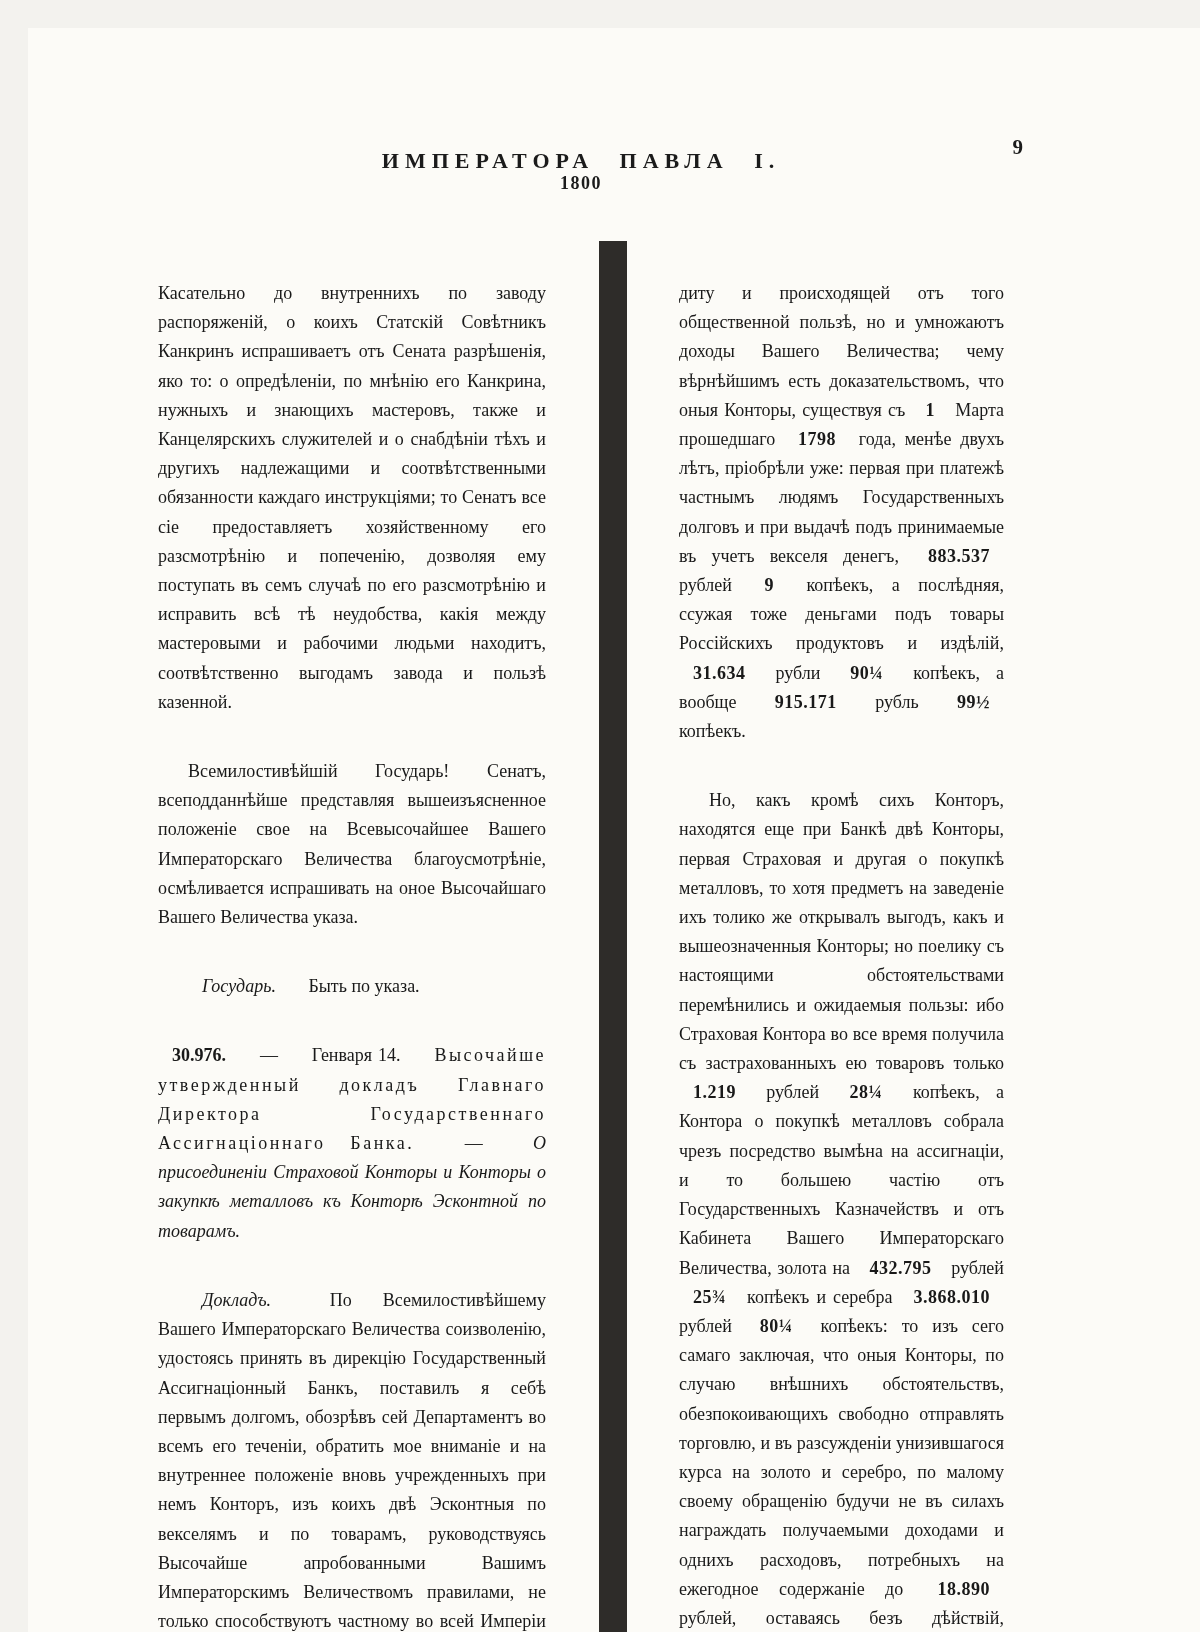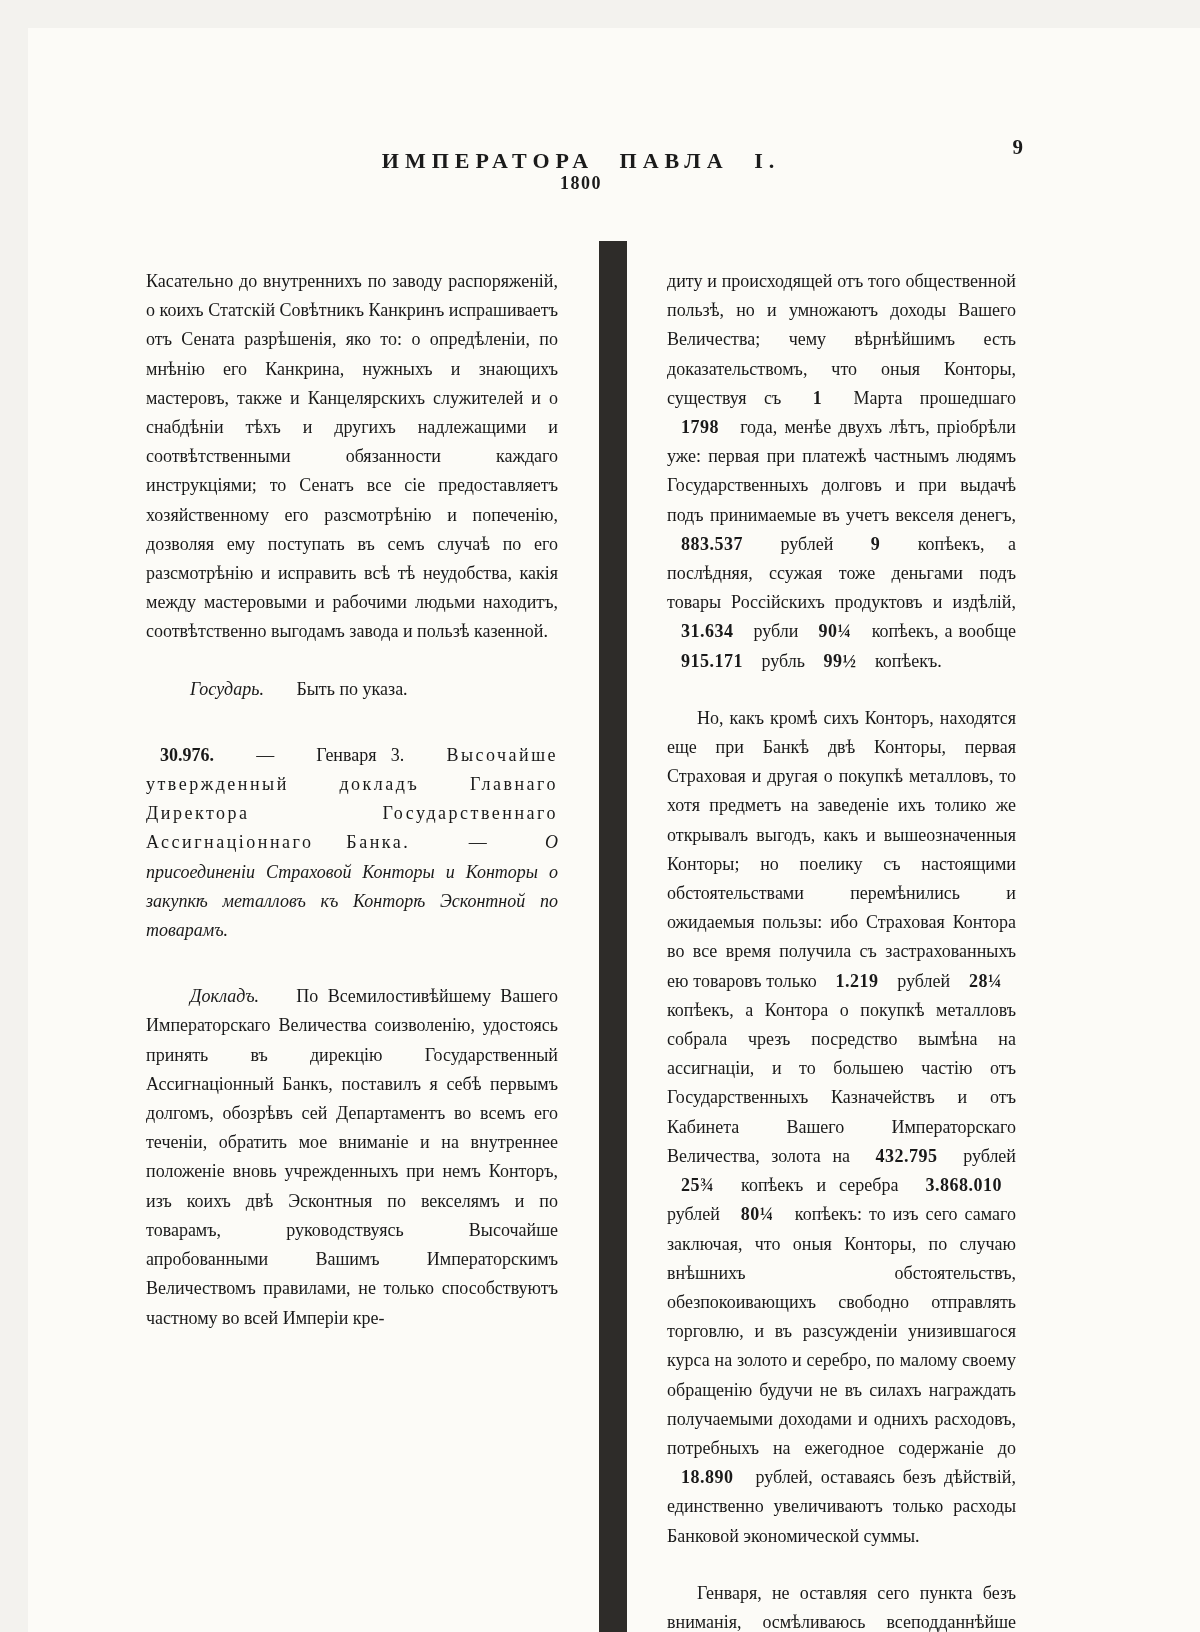--- a/index.html
+++ b/index.html
@@ -57,21 +57,21 @@
     text-align: justify;
     color: #191919;
   }
   .col.left { width: 468px; }
   .divider {
     width: 2px;
     background: #2e2c29;
     margin: 2px 12px 8px 13px;
   }
   .col.right { flex: 1; }
-  p { margin: 0; }
+  p { margin: 12px; }
   p.indent { text-indent: 30px; }
   p.sp-before { margin-top: 9px; }
   .i { font-style: italic; }
   .b { font-weight: bold; }
   .spaced { letter-spacing: 2.5px; }
   .bold-digits b { font-weight: bold; letter-spacing: 0.5px; }
   .footnote-mark {
     text-align: right;
     padding-right: 128px;
     font-size: 20px;
@@ -88,22 +88,23 @@
     <div class="header">
       <div class="running-title">ИМПЕРАТОРА ПАВЛА I.</div>
       <div class="page-number">9</div>
     </div>
     <div class="year">1800</div>
 
     <div class="columns">
 
       <div class="col left">
         <p>Касательно до внутреннихъ по заводу распоряженій, о коихъ Статскій Совѣтникъ Канкринъ испрашиваетъ отъ Сената разрѣшенія, яко то: о опредѣленіи, по мнѣнію его Канкрина, нужныхъ и знающихъ мастеровъ, также и Канцелярскихъ служителей и о снабдѣніи тѣхъ и другихъ надлежащими и соотвѣтственными обязанности каждаго инструкціями; то Сенатъ все сіе предоставляетъ хозяйственному его разсмотрѣнію и попеченію, дозволяя ему поступать въ семъ случаѣ по его разсмотрѣнію и исправить всѣ тѣ неудобства, какія между мастеровыми и рабочими людьми находитъ, соотвѣтственно выгодамъ завода и пользѣ казенной.</p>
+        <p class="indent">Всемилостивѣйшій Государь! Сенатъ, всеподданнѣйше представляя вышеизъясненное положеніе свое на Всевысочайшее Вашего Императорскаго Величества благоусмотрѣніе, осмѣливается испрашивать на оное Высочайшаго Вашего Величества указа.</p>
         <p class="indent"><span class="i">Государь.</span> <span>Быть по указа.</span></p>
-        <p class="sp-before"><span class="b">30.976.</span> <span>—</span> <span>Генваря 3.</span> <span class="spaced">Высочайше утвержденный докладъ Главнаго Директора Государственнаго Ассигнаціоннаго Банка.</span> <span>—</span> <span class="i">О присоединеніи Страховой Конторы и Конторы о закупкѣ металловъ къ Конторѣ Эсконтной по товарамъ.</span></p>
+        <p class="sp-before"><span class="b">30.976.</span> <span>—</span> <span>Генваря 14.</span> <span class="spaced">Высочайше утвержденный докладъ Главнаго Директора Государственнаго Ассигнаціоннаго Банка.</span> <span>—</span> <span class="i">О присоединеніи Страховой Конторы и Конторы о закупкѣ металловъ къ Конторѣ Эсконтной по товарамъ.</span></p>
         <p class="indent sp-before"><span class="i">Докладъ.</span> <span>По Всемилостивѣйшему Вашего Императорскаго Величества соизволенію, удостоясь принять въ дирекцію Государственный Ассигнаціонный Банкъ, поставилъ я себѣ первымъ долгомъ, обозрѣвъ сей Департаментъ во всемъ его теченіи, обратить мое вниманіе и на внутреннее положеніе вновь учрежденныхъ при немъ Конторъ, изъ коихъ двѣ Эсконтныя по векселямъ и по товарамъ, руководствуясь Высочайше апробованными Вашимъ Императорскимъ Величествомъ правилами, не только способствуютъ частному во всей Имперіи кре-</span></p>
       </div>
 
       <div class="divider"></div>
 
       <div class="col right">
         <p class="bold-digits">диту и происходящей отъ того общественной пользѣ, но и умножаютъ доходы Вашего Величества; чему вѣрнѣйшимъ есть доказательствомъ, что оныя Конторы, существуя съ <b>1</b> Марта прошедшаго <b>1798</b> года, менѣе двухъ лѣтъ, пріобрѣли уже: первая при платежѣ частнымъ людямъ Государственныхъ долговъ и при выдачѣ подъ принимаемые въ учетъ векселя денегъ, <b>883.537</b> рублей <b>9</b> копѣекъ, а послѣдняя, ссужая тоже деньгами подъ товары Россійскихъ продуктовъ и издѣлій, <b>31.634</b> рубли <b>90¼</b> копѣекъ, а вообще <b>915.171</b> рубль <b>99½</b> копѣекъ.</p>
         <p class="indent bold-digits">Но, какъ кромѣ сихъ Конторъ, находятся еще при Банкѣ двѣ Конторы, первая Страховая и другая о покупкѣ металловъ, то хотя предметъ на заведеніе ихъ толико же открывалъ выгодъ, какъ и вышеозначенныя Конторы; но поелику съ настоящими обстоятельствами перемѣнились и ожидаемыя пользы: ибо Страховая Контора во все время получила съ застрахованныхъ ею товаровъ только <b>1.219</b> рублей <b>28¼</b> копѣекъ, а Контора о покупкѣ металловъ собрала чрезъ посредство вымѣна на ассигнаціи, и то большею частію отъ Государственныхъ Казначействъ и отъ Кабинета Вашего Императорскаго Величества, золота на <b>432.795</b> рублей <b>25¾</b> копѣекъ и серебра <b>3.868.010</b> рублей <b>80¼</b> копѣекъ: то изъ сего самаго заключая, что оныя Конторы, по случаю внѣшнихъ обстоятельствъ, обезпокоивающихъ свободно отправлять торговлю, и въ разсужденіи унизившагося курса на золото и серебро, по малому своему обращенію будучи не въ силахъ награждать получаемыми доходами и однихъ расходовъ, потребныхъ на ежегодное содержаніе до <b>18.890</b> рублей, оставаясь безъ дѣйствій, единственно увеличиваютъ только расходы Банковой экономической суммы.</p>
         <p class="indent">Генваря, не оставляя сего пункта безъ вниманія, осмѣливаюсь всеподданнѣйше Вашему</p>
         <div class="footnote-mark">*</div>

